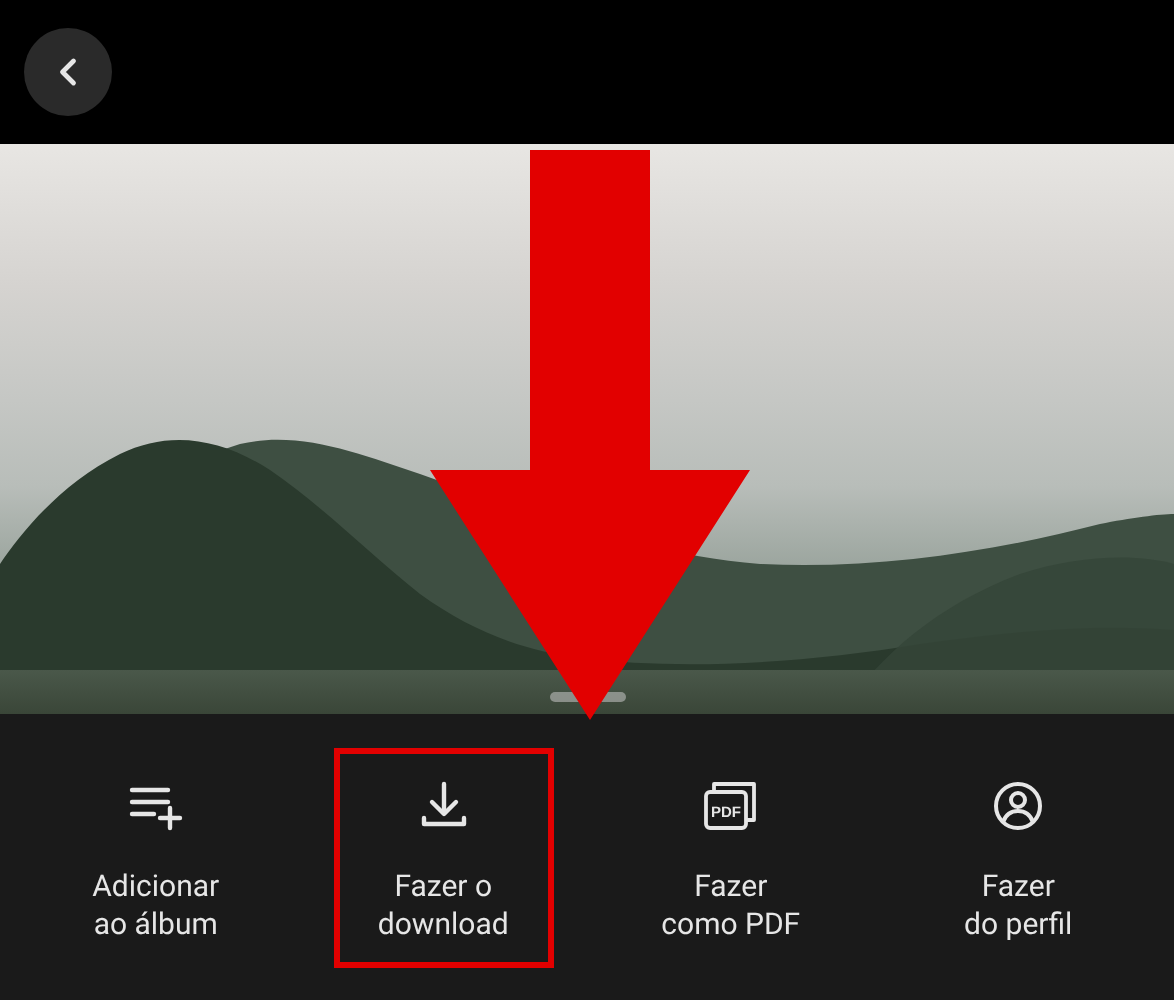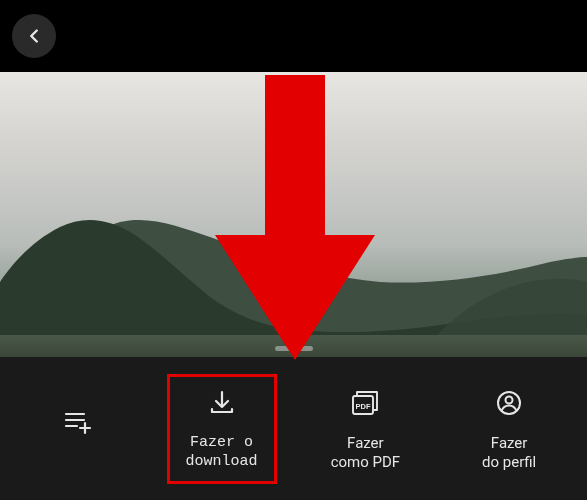--- a/index.html
+++ b/index.html
@@ -89,21 +89,20 @@
       justify-content: center;
       width: 110px;
       height: 110px;
       cursor: pointer;
       position: relative;
     }
     .action-item.highlighted {
       border: 3px solid #e20000;
       padding: 6px 2px;
       box-sizing: border-box;
-      font-family: Liberation Mono, monospace;
     }
     .action-icon {
       display: flex;
       align-items: center;
       justify-content: center;
       height: 34px;
       margin-bottom: 14px;
     }
     .action-label {
       color: #e6e6e6;
@@ -149,20 +148,22 @@
   <div class="action-item">
     <div class="action-icon">
       <svg width="30" height="26" viewBox="0 0 30 26" fill="none" stroke="#e6e6e6" stroke-width="2.2" stroke-linecap="round">
         <line x1="3" y1="5" x2="21" y2="5"></line>
         <line x1="3" y1="11" x2="21" y2="11"></line>
         <line x1="3" y1="17" x2="14" y2="17"></line>
         <line x1="22" y1="14" x2="22" y2="24"></line>
         <line x1="17" y1="19" x2="27" y2="19"></line>
       </svg>
     </div>
+    <div class="action-label">Adicionar
+ao álbum</div>
   </div>
 
 
   <div class="action-item highlighted">
     <div class="action-icon">
       <svg width="28" height="28" viewBox="0 0 28 28" fill="none" stroke="#e6e6e6" stroke-width="2.2" stroke-linecap="round" stroke-linejoin="round">
         <line x1="14" y1="3" x2="14" y2="17"></line>
         <polyline points="8 12 14 18 20 12"></polyline>
         <path d="M4 20 L4 23 L24 23 L24 20"></path>
       </svg>

